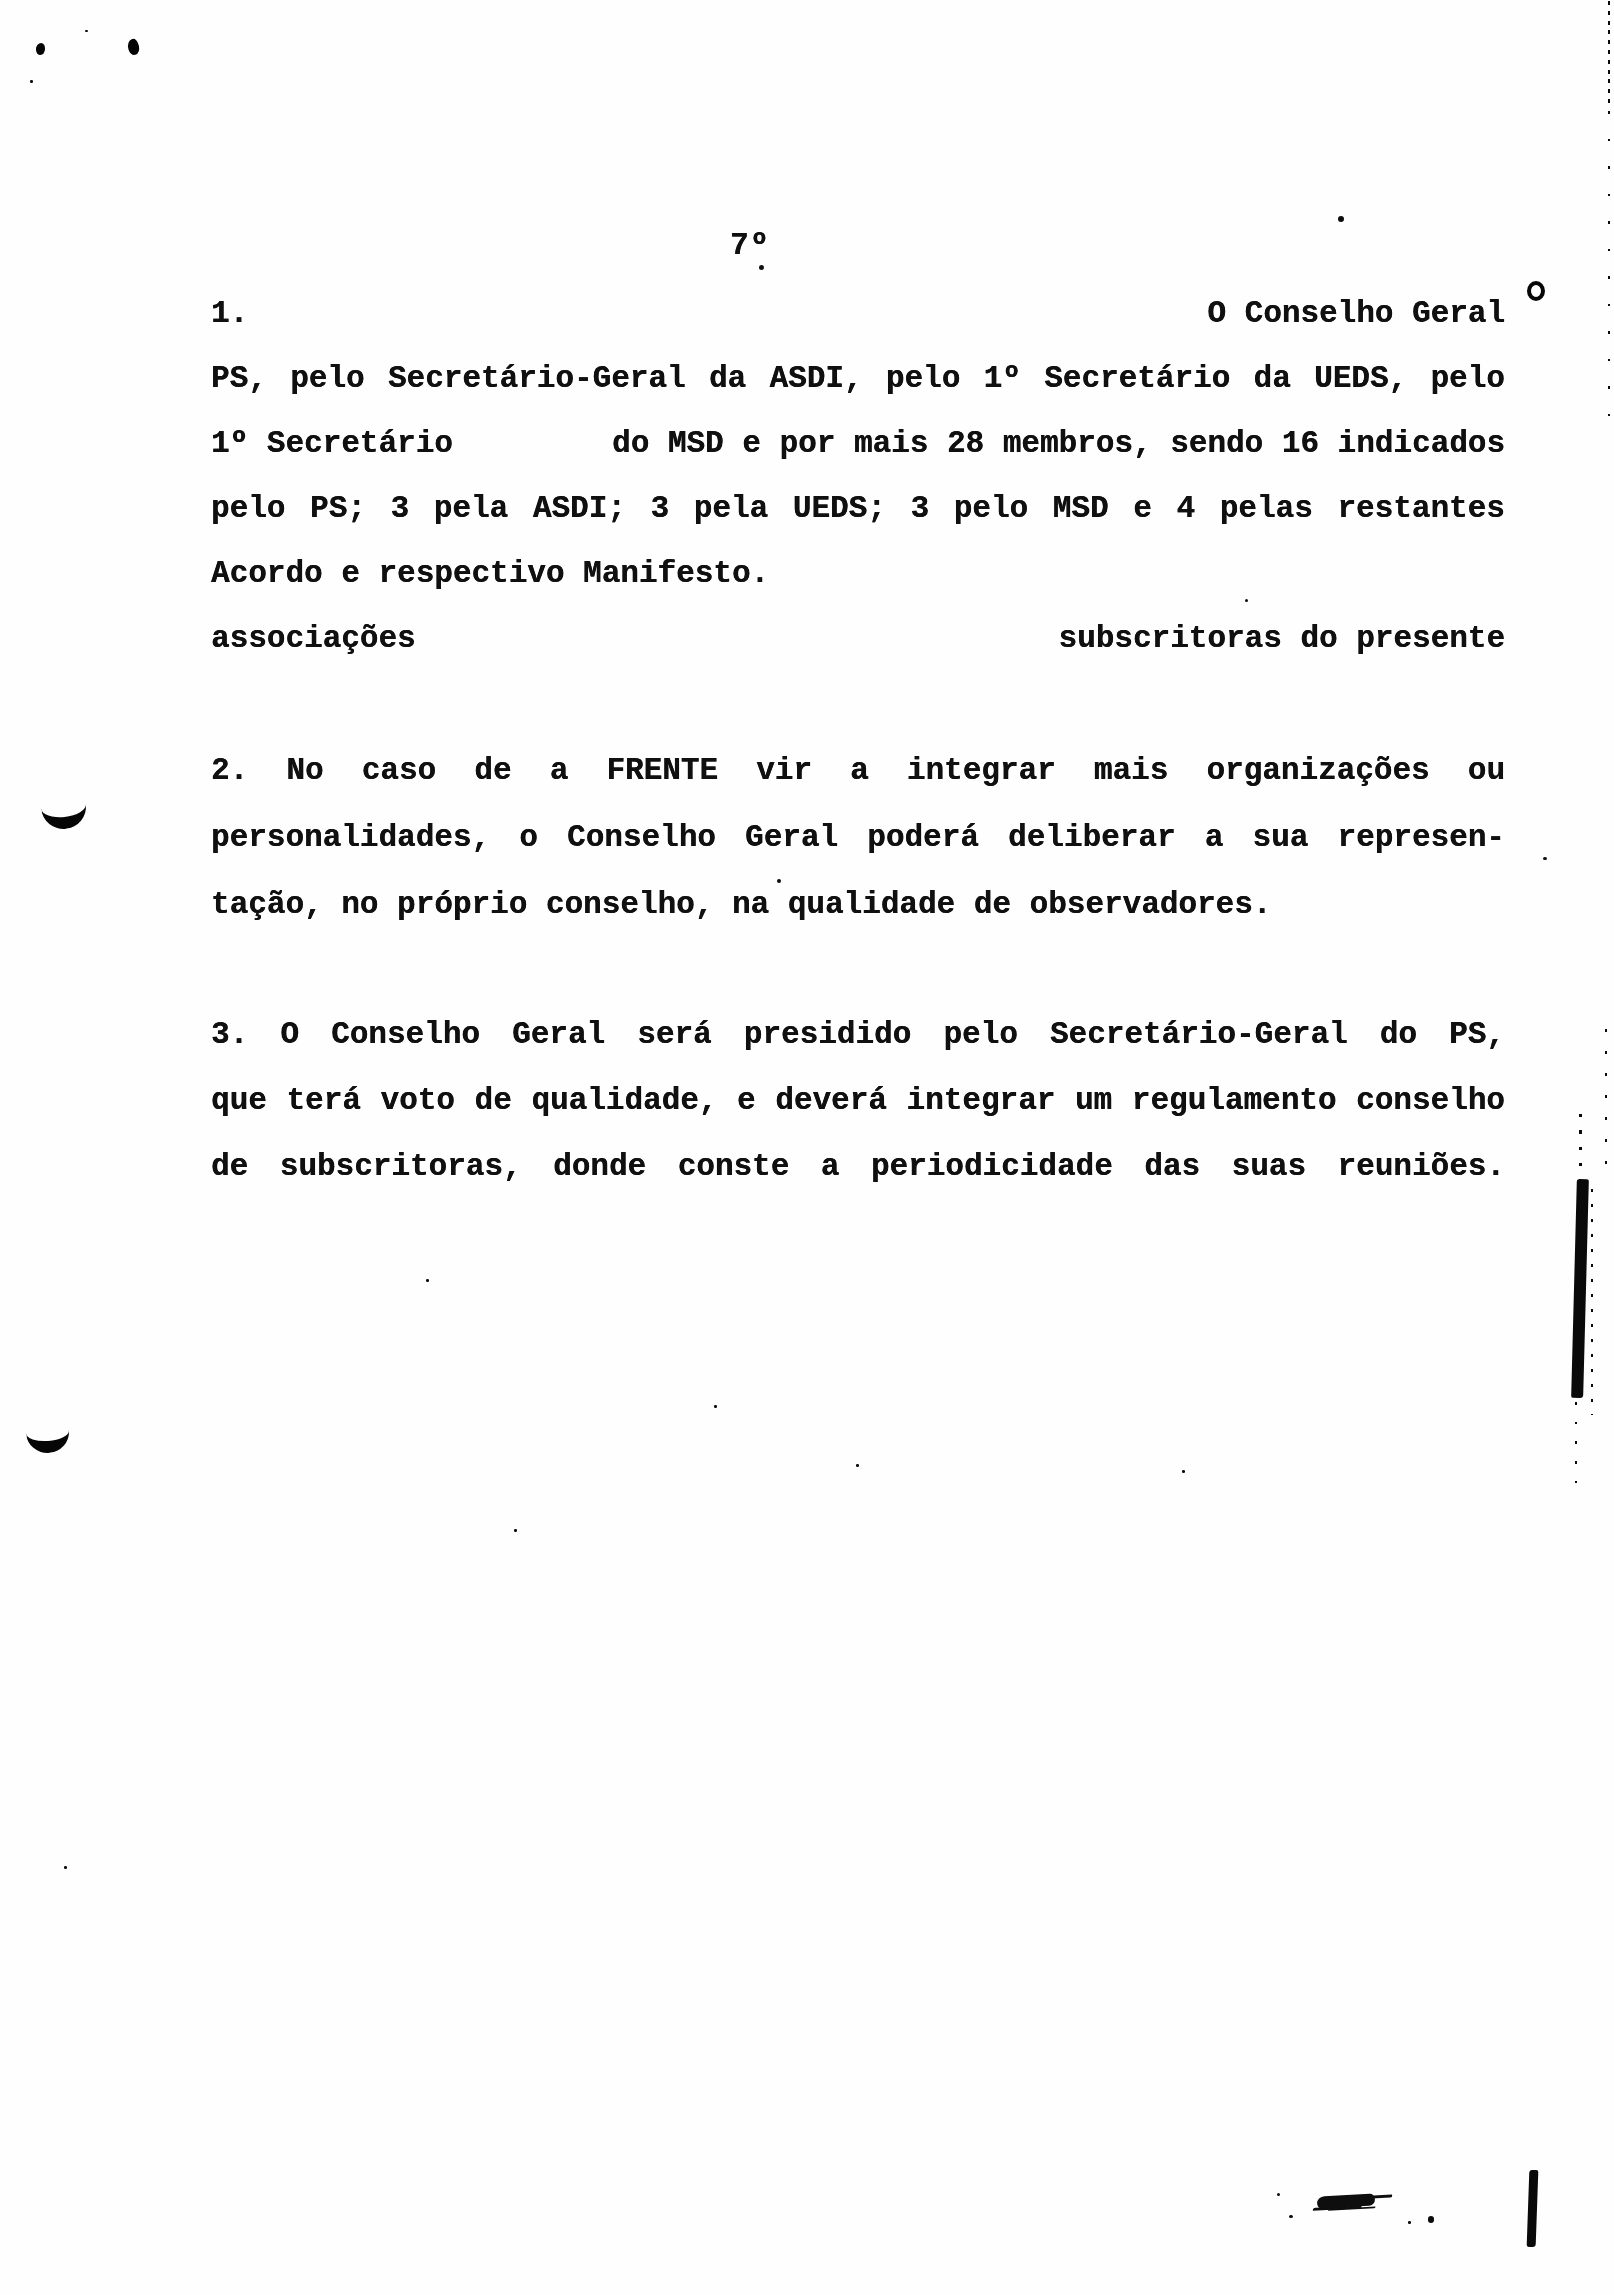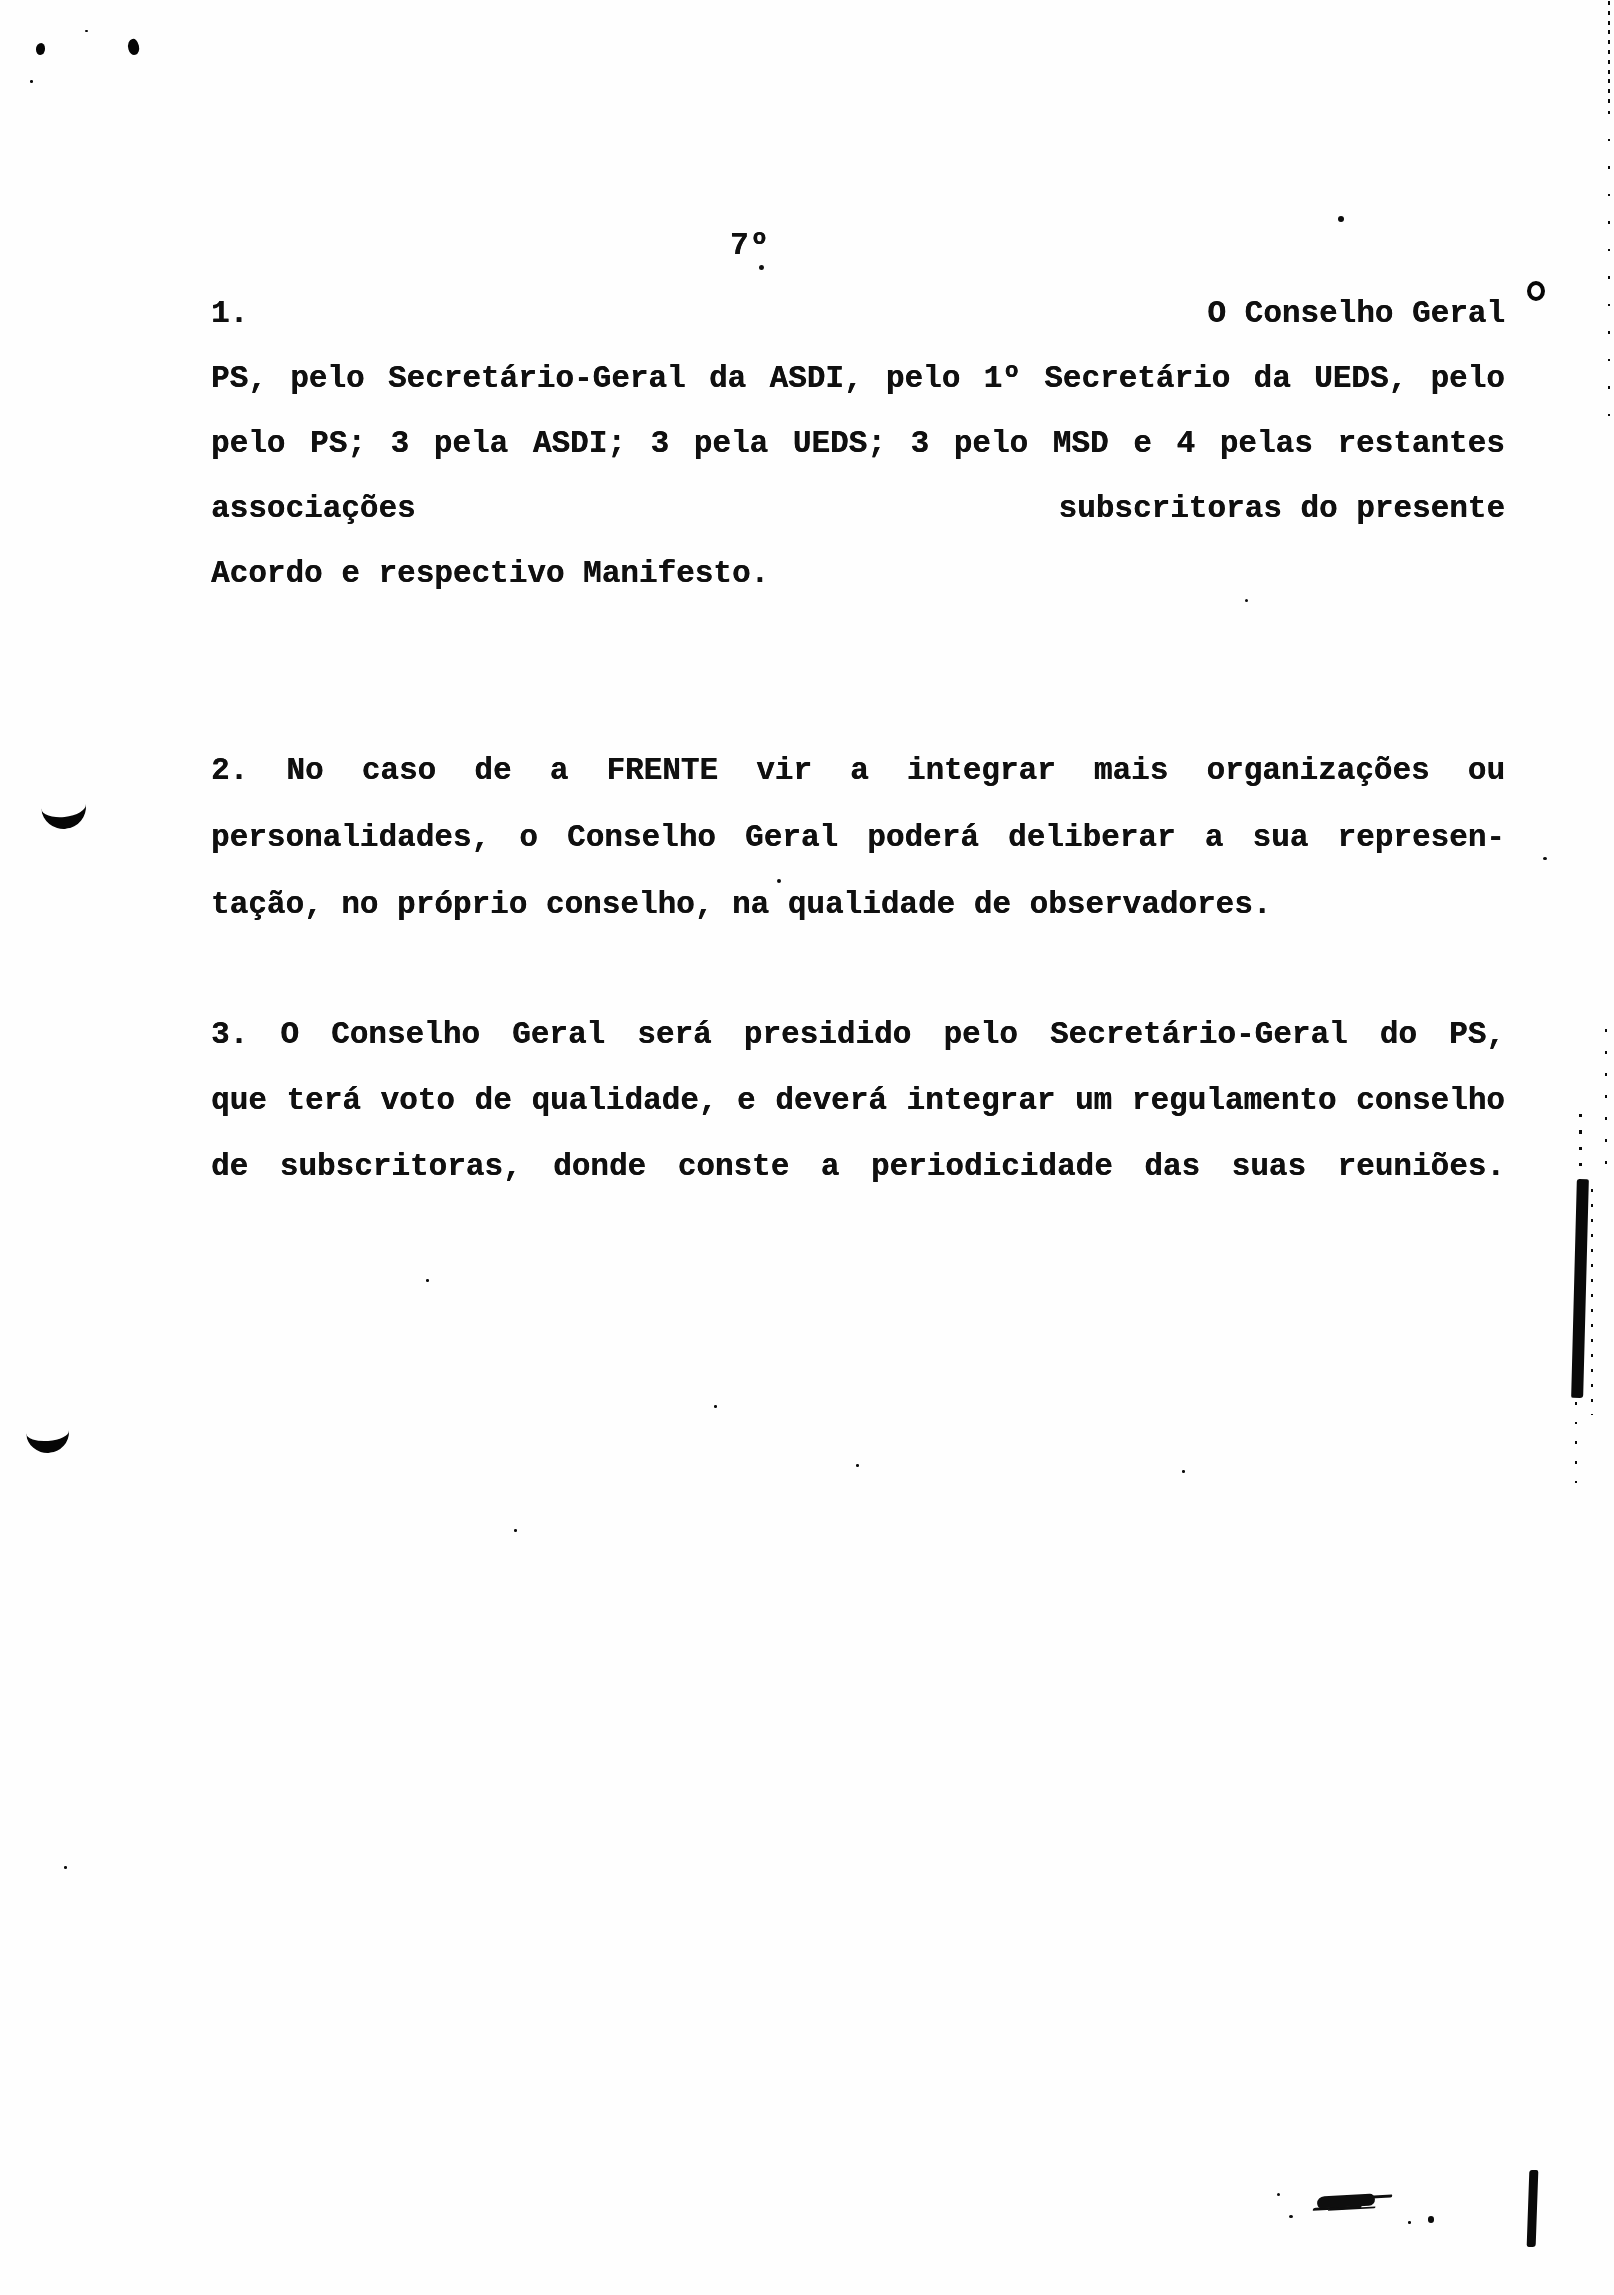--- a/index.html
+++ b/index.html
@@ -98,23 +98,24 @@
 </head>
 <body>
 
 <div class="page">
 
   <div class="page-number">7º</div>
 
   <div class="paragraph p1">
       <div class="line justify"><span>1.</span><span>O Conselho Geral</span></div>
       <div class="line justify"><span>PS,</span><span>pelo</span><span>Secretário-Geral</span><span>da</span><span>ASDI,</span><span>pelo</span><span>1º</span><span>Secretário</span><span>da</span><span>UEDS,</span><span>pelo</span></div>
+      <div class="line justify"><span>1º Secretário</span><span>do MSD e por mais 28 membros, sendo 16 indicados</span></div>
       <div class="line justify"><span>pelo</span><span>PS;</span><span>3</span><span>pela</span><span>ASDI;</span><span>3</span><span>pela</span><span>UEDS;</span><span>3</span><span>pelo</span><span>MSD</span><span>e</span><span>4</span><span>pelas</span><span>restantes</span></div>
+      <div class="line">Acordo e respectivo Manifesto.</div>
       <div class="line justify"><span>associações</span><span>subscritoras do presente</span></div>
-      <div class="line">Acordo e respectivo Manifesto.</div>
     </div>
 
   <div class="paragraph p2">
       <div class="line justify"><span>2.</span><span>No</span><span>caso</span><span>de</span><span>a</span><span>FRENTE</span><span>vir</span><span>a</span><span>integrar</span><span>mais</span><span>organizações</span><span>ou</span></div>
       <div class="line justify"><span>personalidades,</span><span>o</span><span>Conselho</span><span>Geral</span><span>poderá</span><span>deliberar</span><span>a</span><span>sua</span><span>represen-</span></div>
       <div class="line">tação, no próprio conselho, na qualidade de observadores.</div>
     </div>
 
   <div class="paragraph p3">
       <div class="line justify"><span>3.</span><span>O</span><span>Conselho</span><span>Geral</span><span>será</span><span>presidido</span><span>pelo</span><span>Secretário-Geral</span><span>do</span><span>PS,</span></div>

